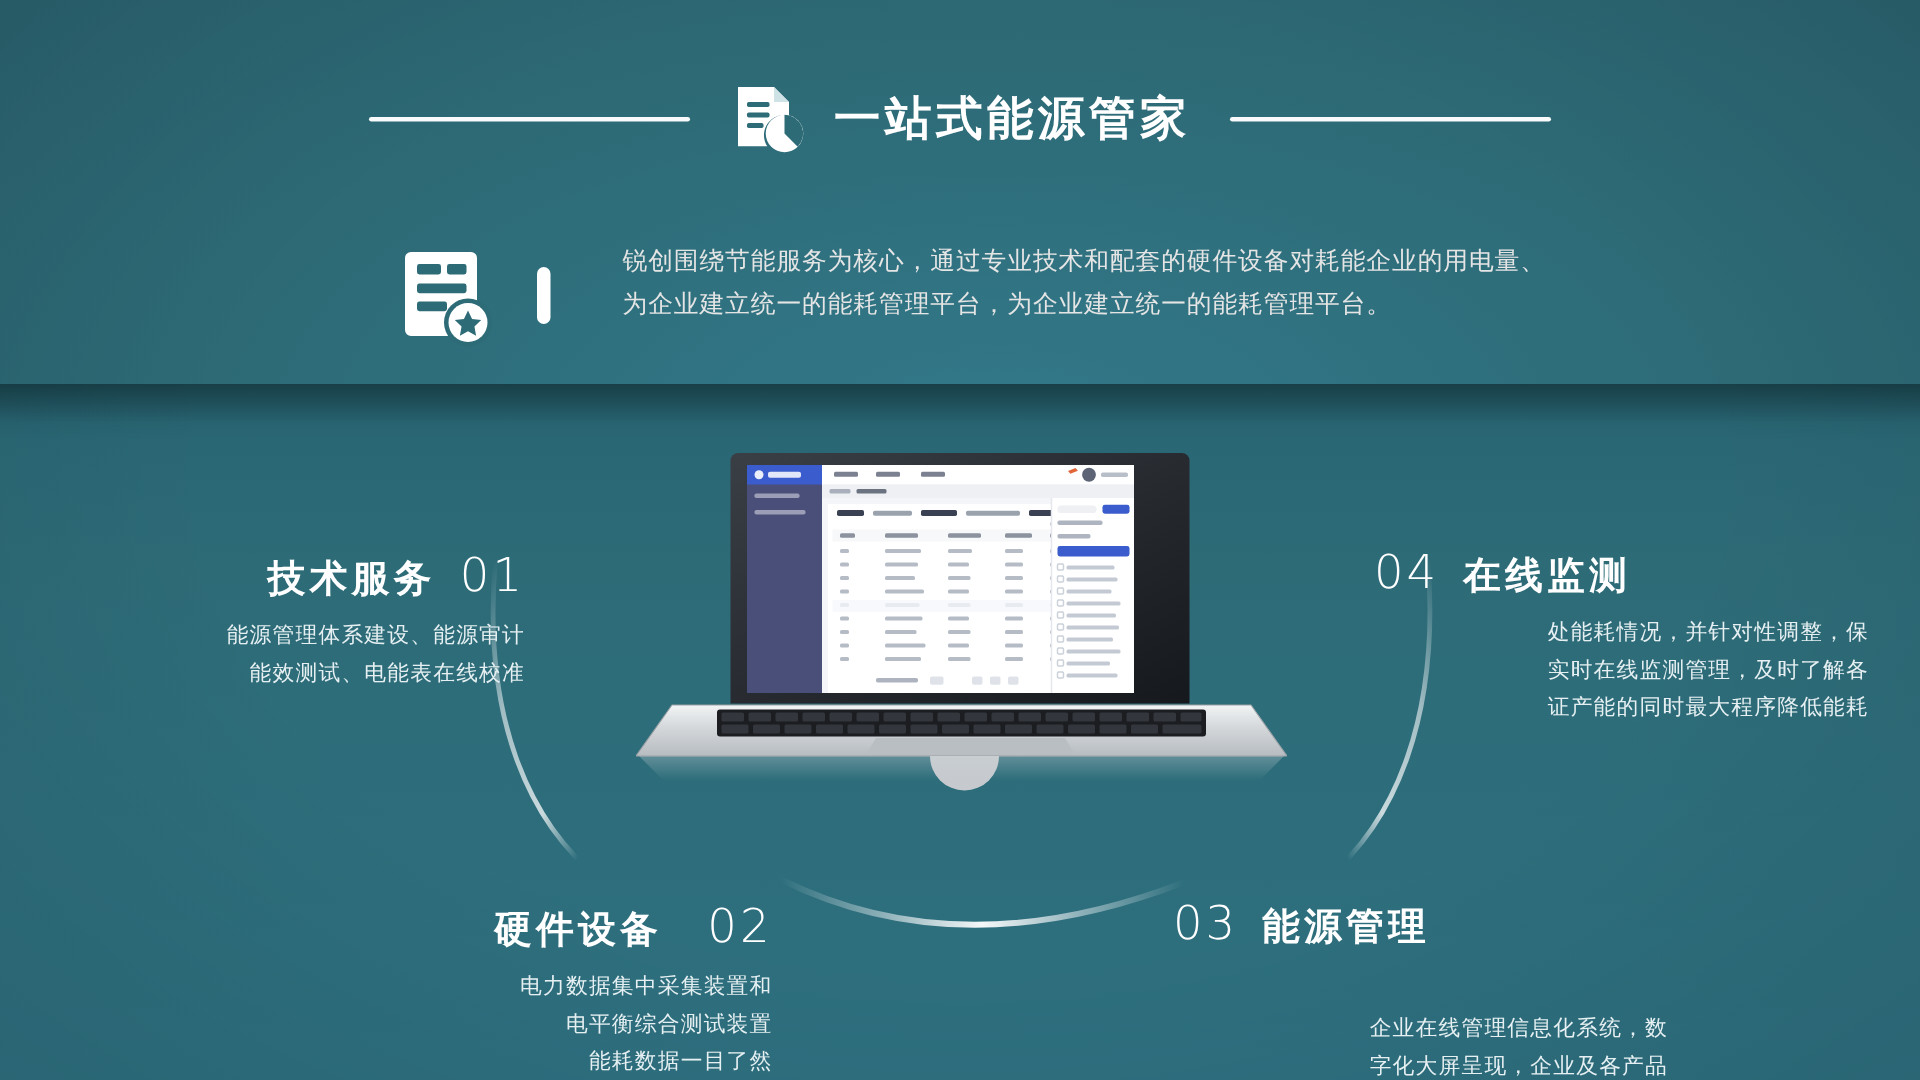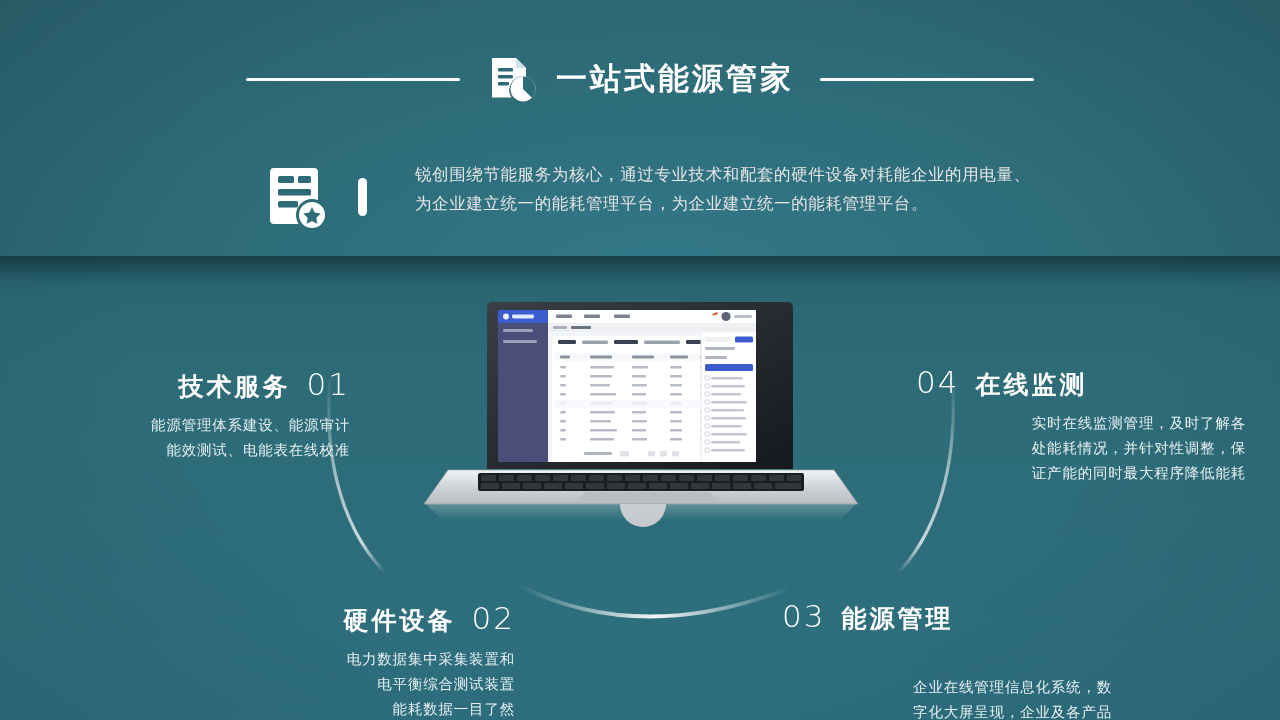--- a/index.html
+++ b/index.html
@@ -82,21 +82,21 @@
   .quad .name { font-size: 25px; font-weight: bold; letter-spacing: 3px; }
   .quad .num  { font-size: 31px; font-weight: 300; letter-spacing: 2px; font-family: "DejaVu Sans", sans-serif; margin-top: 40px; }
   .quad .body { font-size: 14.5px; line-height: 25px; color: #e6f0f2; letter-spacing: .8px; margin-top: 10px; }
 
   .q01 { left: 30px;  top: 326px; width: 320px; text-align: right; }
   .q01 .head { justify-content: flex-end; gap: 16px; text-align: right; }
   .q04 { left: 916px; top: 324px; width: 330px; text-align: right; }
   .q04 .head { justify-content: flex-start; gap: 16px; }
   .q04 .body { text-align: right; }
   .q02 { left: 205px; top: 560px; width: 310px; text-align: right; }
-  .q02 .head { justify-content: flex-end; gap: 16px; }
+  .q02 .head { justify-content: flex-end; gap: 30px; }
   .q03 { left: 782px; top: 558px; width: 330px; text-align: left; }
   .q03 .head { justify-content: flex-start; gap: 16px; }
   .q03 .body { text-align: right; margin-top: 40px; }
 </style>
 </head>
 <body>
 
 <div class="bg-base"></div>
 <div class="bg-lower"></div>
 <div class="bg-vignette"></div>
@@ -386,22 +386,22 @@
     <div>能效测试、电能表在线校准</div>
   </div>
 </div>
 
 <div class="quad q04">
   <div class="head">
     <span class="num">04</span>
     <span class="name">在线监测</span>
   </div>
   <div class="body">
+    <div>处能耗情况，并针对性调整，保</div>
     <div>实时在线监测管理，及时了解各</div>
-    <div>处能耗情况，并针对性调整，保</div>
     <div>证产能的同时最大程序降低能耗</div>
   </div>
 </div>
 
 <div class="quad q02">
   <div class="head">
     <span class="name">硬件设备</span>
     <span class="num">02</span>
   </div>
   <div class="body">

